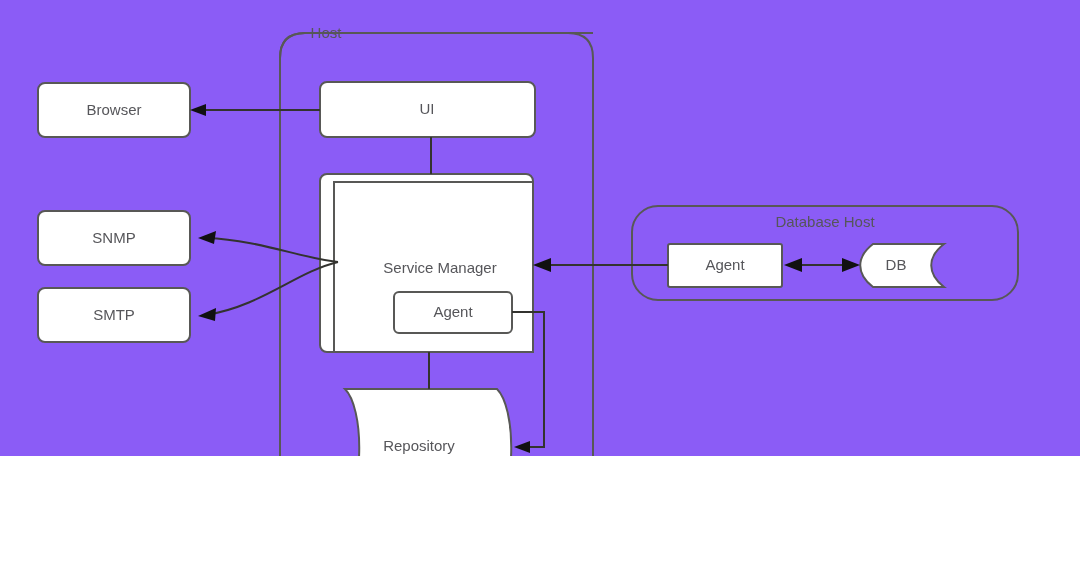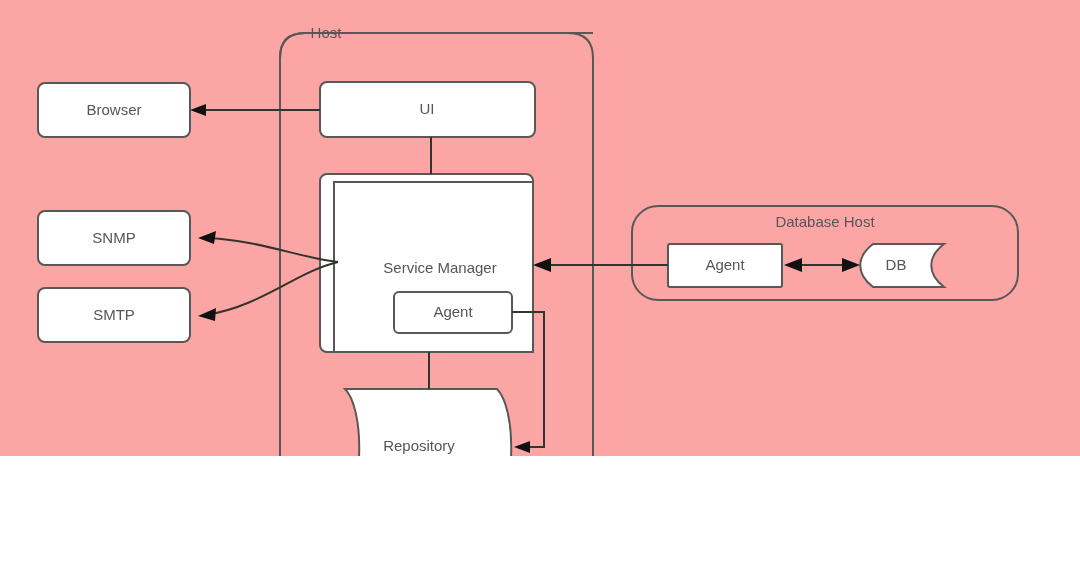--- a/index.html
+++ b/index.html
@@ -8,21 +8,21 @@
     padding: 0;
     background: #ffffff;
   }
   body {
     font-family: "Liberation Sans", sans-serif;
   }
   #diagram-root {
     position: relative;
     width: 1080px;
     height: 456px;
-    background: #fca5a5;
+    background: #8b5cf6;
     overflow: hidden;
   }
   #diagram-svg {
     position: absolute;
     left: 0;
     top: 0;
     width: 1080px;
     height: 564px;
   }
   .node-shape {

